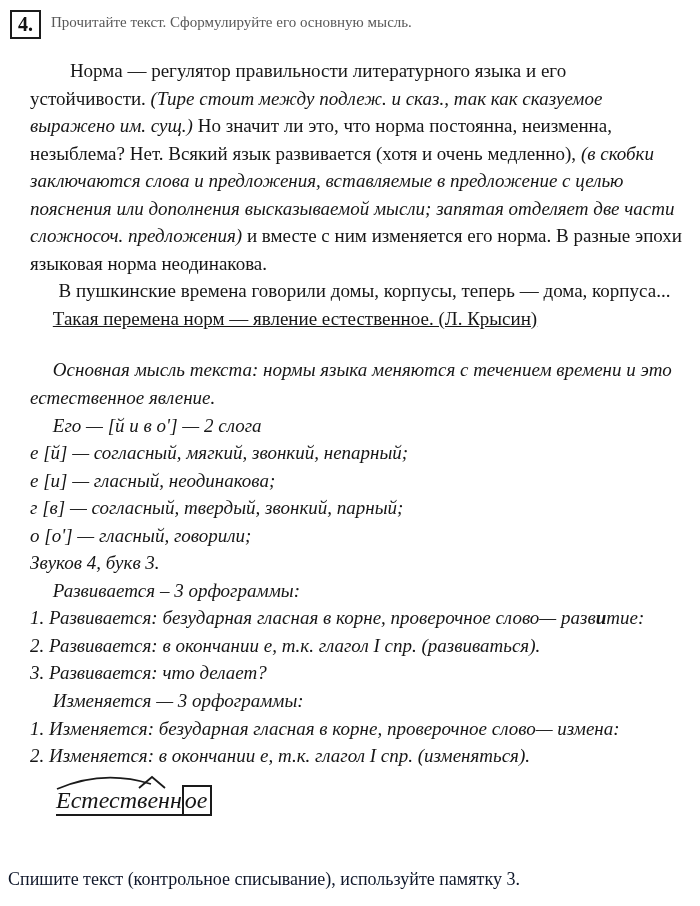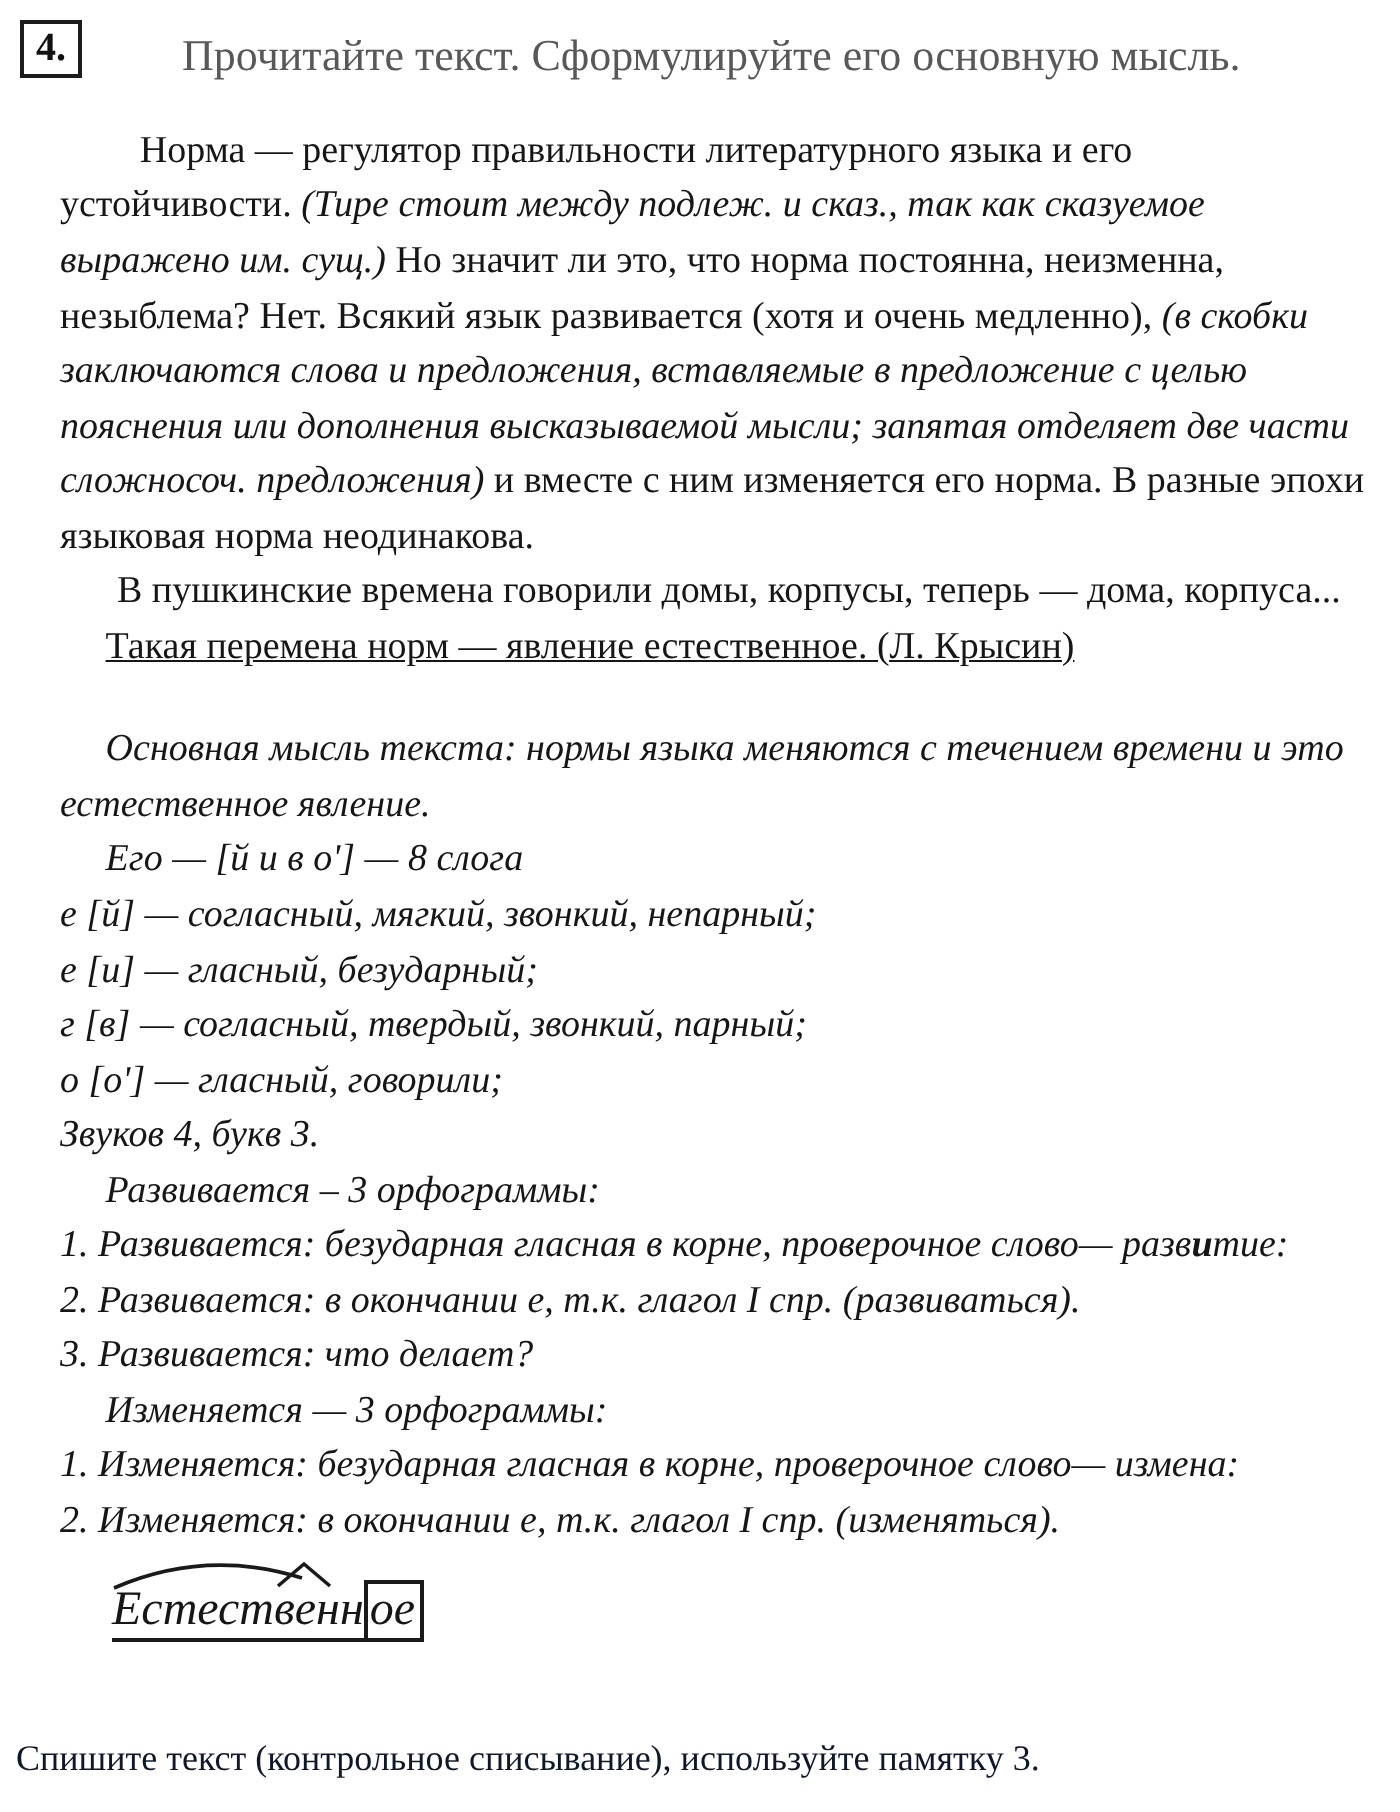--- a/index.html
+++ b/index.html
@@ -9,21 +9,21 @@
     font-family:"Liberation Serif","DejaVu Serif",serif;
     color:#161616;font-size:19px;line-height:1.45;
   }
   
   .task-header{display:flex;align-items:flex-start;margin-left:-20px;color:#585858;}
   .num-box{
     display:inline-block;border:2px solid #1c1c1c;color:#111;
     font-weight:bold;font-size:20px;line-height:1.1;
     padding:1px 6px 2px 6px;margin-right:10px;
   }
-  .instruction{font-size:22px;padding-top:2px;margin-left:40px;}
+  .instruction{font-size:15px;padding-top:2px;}
   
   .passage{margin-top:18px;}
   .p1{text-indent:2.1em;margin:0;text-align:left;}
   .p2{text-indent:1.5em;margin:0;}
   .p3{text-indent:1.2em;margin:0;text-decoration:underline;}
   .it{font-style:italic;}
   
   .answer{margin-top:24px;font-style:italic;}
   .ans-idea{text-indent:1.2em;margin:0;}
   .ans-line{margin:0;}
@@ -52,23 +52,23 @@
   </div>
 
   <div class="passage">
     <p class="p1"><span>Норма — регулятор правильности литературного языка и его устойчивости. </span><span class="it">(Тире стоит между подлеж. и сказ., так как сказуемое выражено им. сущ.) </span><span>Но значит ли это, что норма постоянна, неизменна, незыблема? Нет. Всякий язык развивается (хотя и очень медленно), </span><span class="it">(в скобки заключаются слова и предложения, вставляемые в предложение с целью пояснения или дополнения высказываемой мысли; запятая отделяет две части сложносоч. предложения) </span><span>и вместе с ним изменяется его норма. В разные эпохи языковая норма неодинакова.</span></p>
     <p class="p2">В пушкинские времена говорили домы, корпусы, теперь — дома, корпуса...</p>
     <p class="p3">Такая перемена норм — явление естественное. (Л. Крысин)</p>
   </div>
 
   <div class="answer">
     <p class="ans-idea">Основная мысль текста: нормы языка меняются с течением времени и это естественное явление.</p>
-    <p class="ans-line ans-indent">Его — [й и в о'] — 8 слога</p>
+    <p class="ans-line ans-indent">Его — [й и в о'] — 2 слога</p>
     <p class="ans-line">е [й] — согласный, мягкий, звонкий, непарный;</p>
-    <p class="ans-line">е [и] — гласный, безударный;</p>
+    <p class="ans-line">е [и] — гласный, неодинакова;</p>
     <p class="ans-line">г [в] — согласный, твердый, звонкий, парный;</p>
     <p class="ans-line">о [о'] — гласный, говорили;</p>
     <p class="ans-line">Звуков 4, букв 3.</p>
 
     <p class="ans-line ans-indent">Развивается – 3 орфограммы:</p>
     <p class="ans-line"><span>1. Развивается: безударная гласная в корне, проверочное слово— разв</span><span class="bold-i">и</span><span>тие:</span></p>
     <p class="ans-line">2. Развивается: в окончании е, т.к. глагол I спр. (развиваться).</p>
     <p class="ans-line">3. Развивается: что делает?</p>
 
     <p class="ans-line ans-indent">Изменяется — 3 орфограммы:</p>

